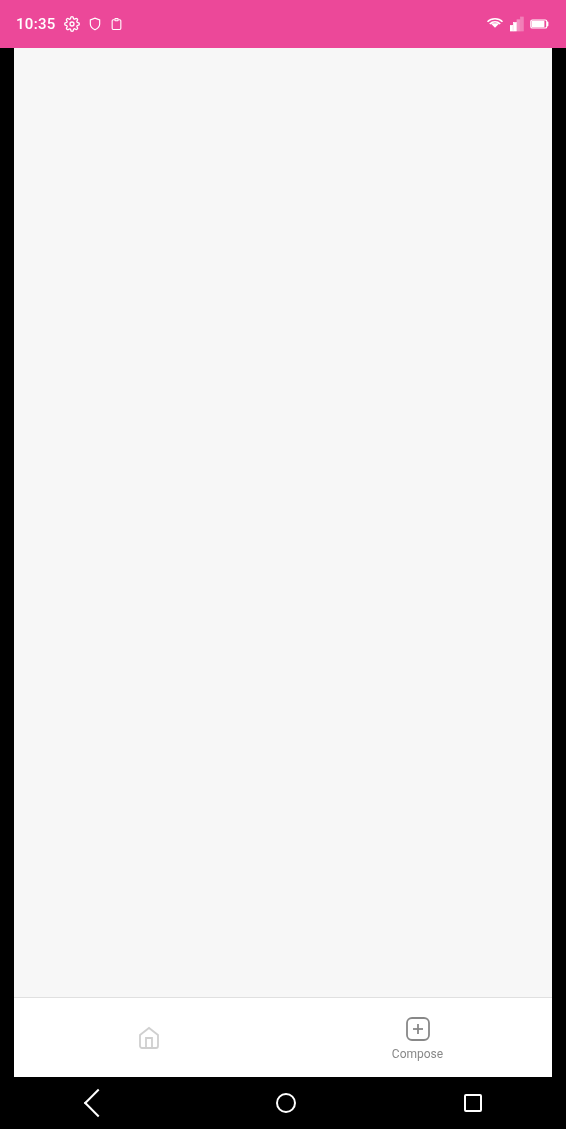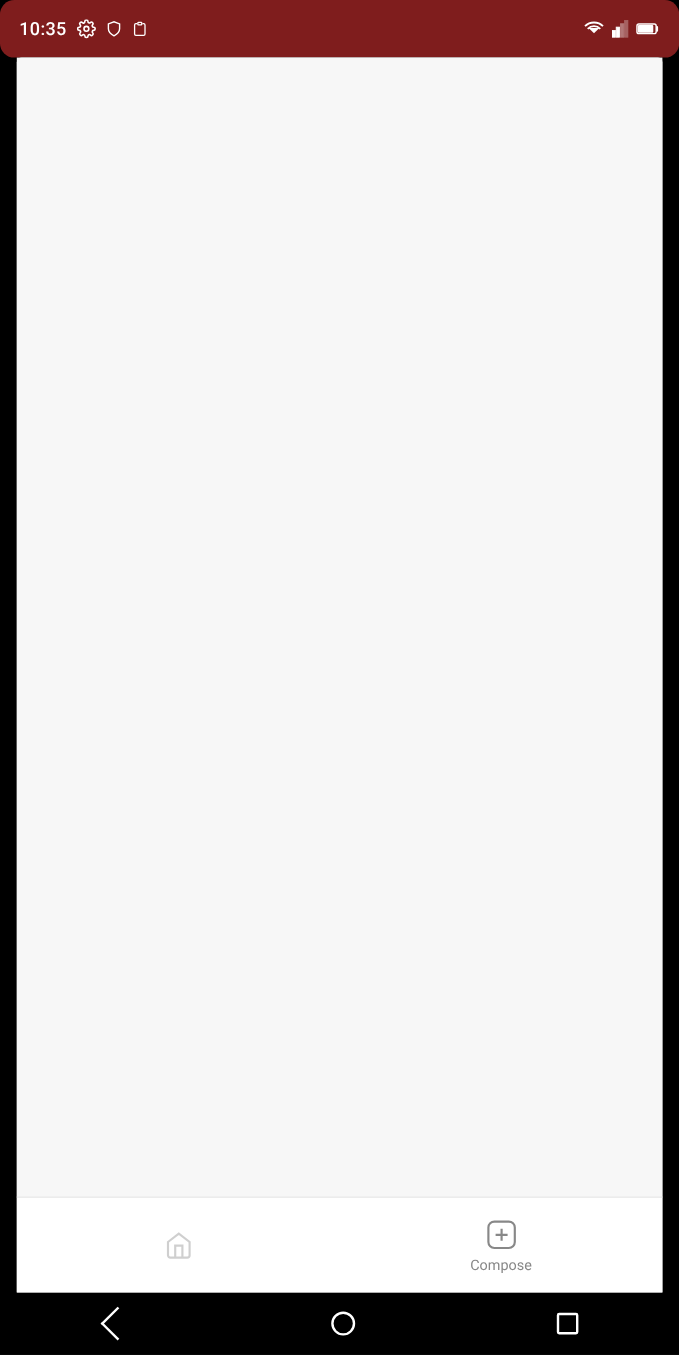--- a/index.html
+++ b/index.html
@@ -25,27 +25,26 @@
       background: #000;
       display: flex;
       flex-direction: column;
       position: relative;
     }
 
     
     .status-bar {
       width: 100%;
       height: 48px;
-      background: #7f1d1d;
+      background: #ec4899;
       display: flex;
       align-items: center;
       justify-content: space-between;
       padding: 0 16px;
       flex-shrink: 0;
-      border-radius: 12px;
     }
 
     .status-bar-left {
       display: flex;
       align-items: center;
       gap: 8px;
     }
 
     .status-time {
       color: #fff;

